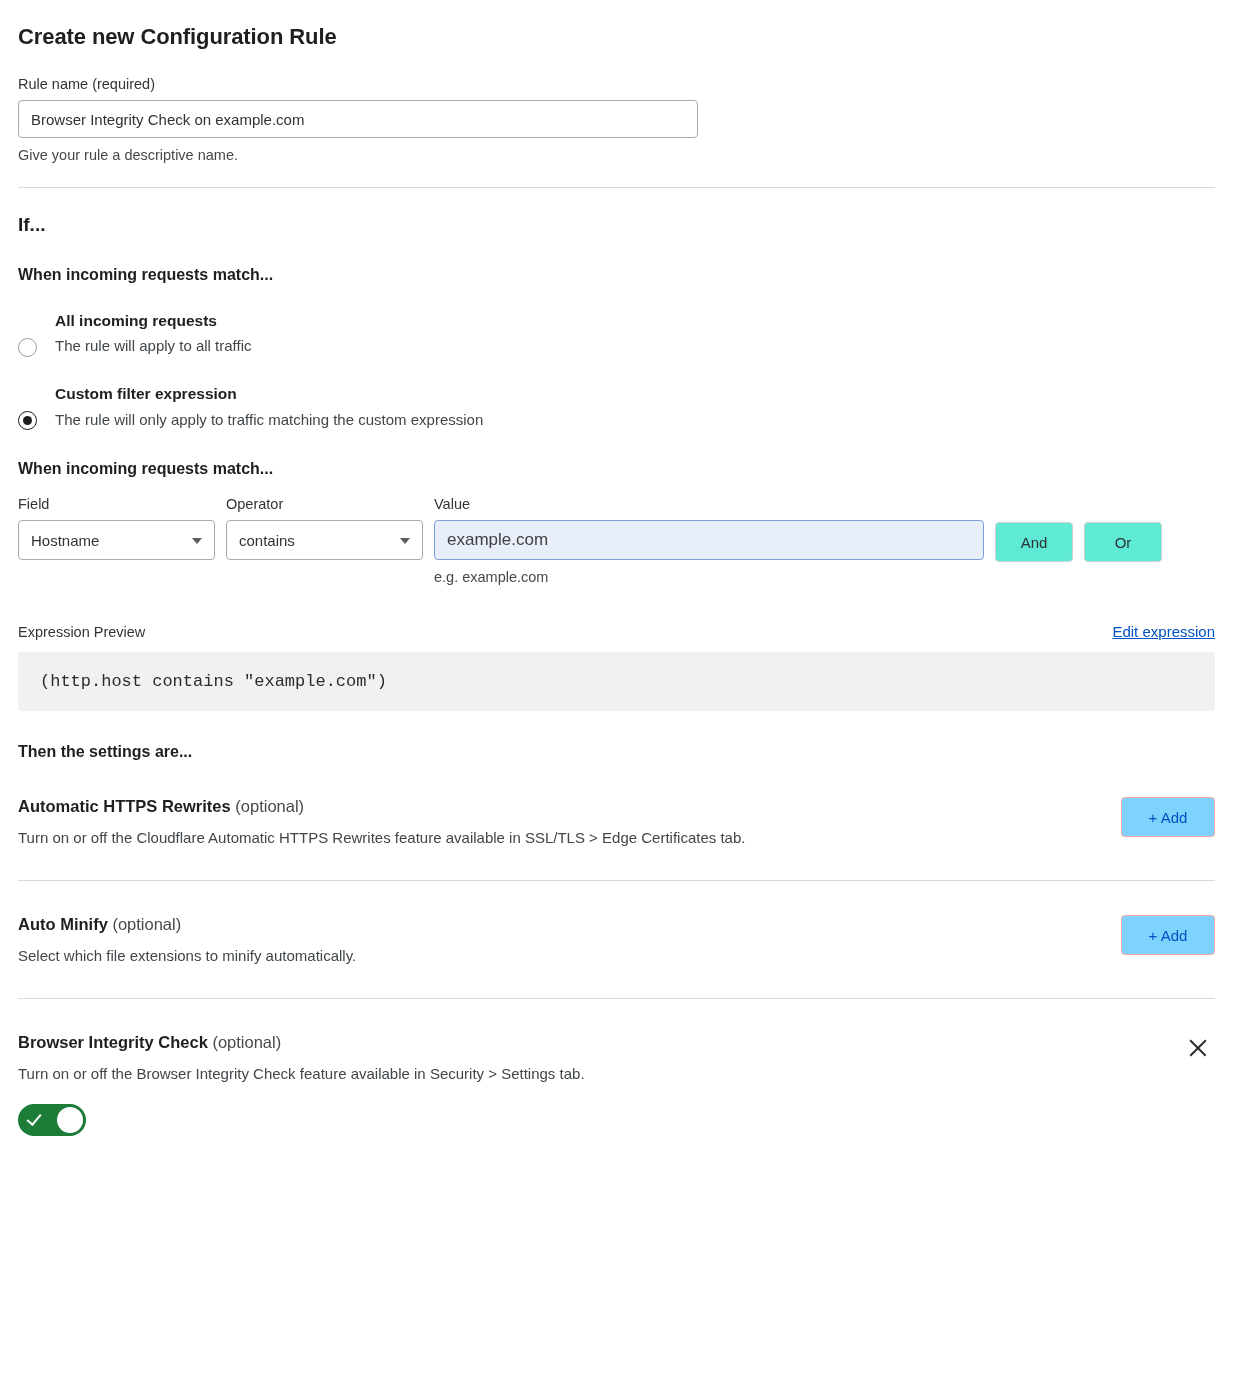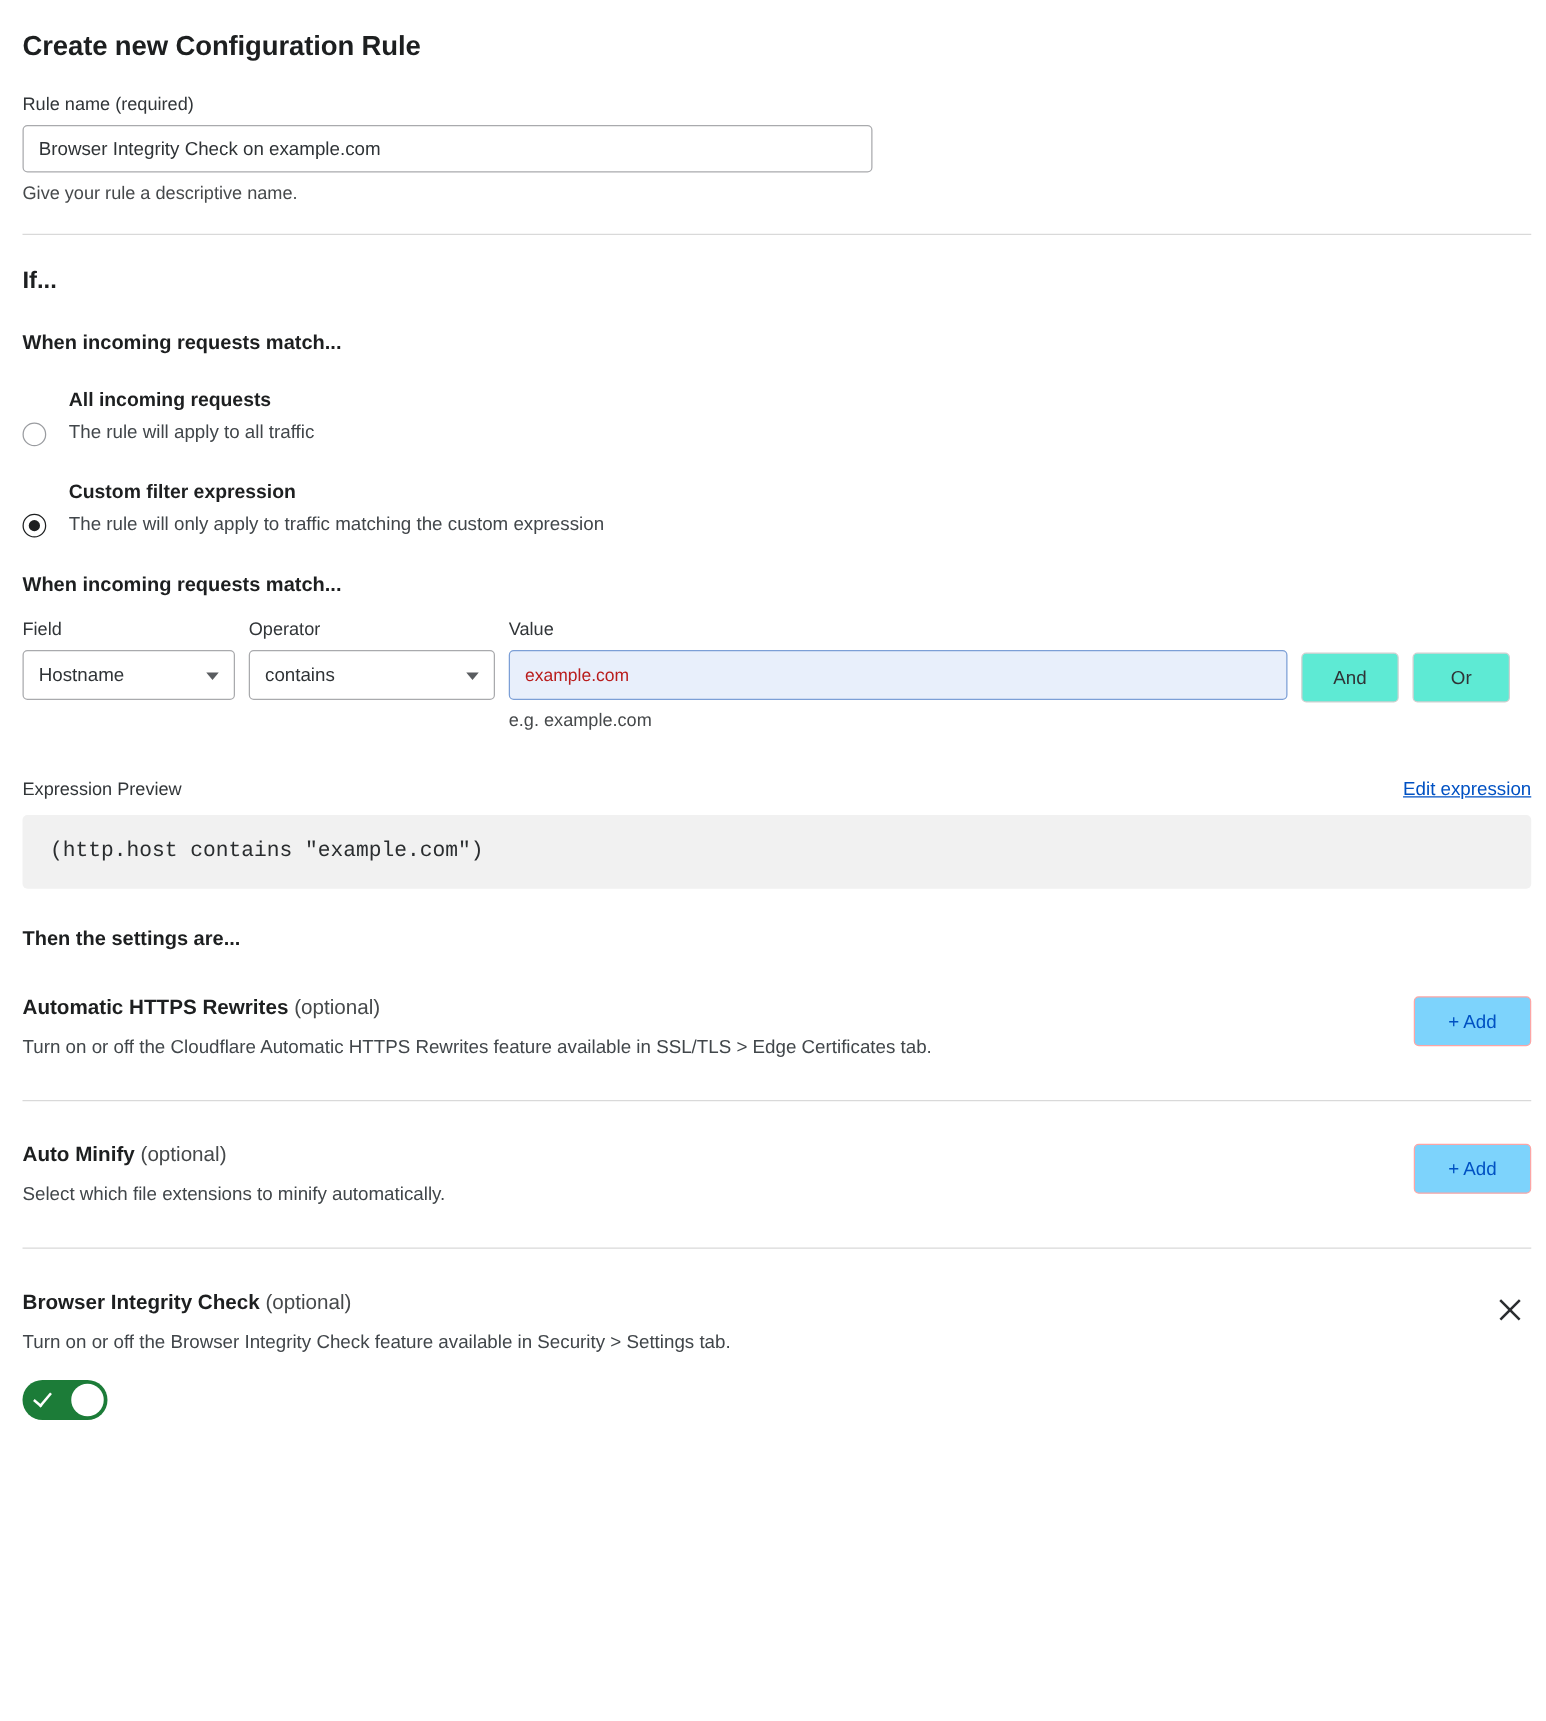--- a/index.html
+++ b/index.html
@@ -9,21 +9,21 @@
     background: #ffffff;
     font-family: "Liberation Sans", sans-serif;
     color: #36393a;
   }
   body {
     width: 1237px;
     min-height: 1377px;
   }
   .page {
     width: 1237px;
-    padding: 18px 12px 0 18px;
+    padding: 18px 22px 0 18px;
   }
   .page-title {
     font-size: 22px;
     font-weight: bold;
     color: #1d1f20;
     margin: 6px 0 26px 0;
     letter-spacing: -0.1px;
   }
   .field-label {
     font-size: 14.5px;
@@ -123,42 +123,42 @@
     height: 40px;
     border: 1px solid #a9aaad;
     border-radius: 4px;
     background: #fff;
     display: flex;
     align-items: center;
     padding: 0 12px;
     font-size: 15px;
     color: #2f3336;
   }
-  .sel-field { width: 170px; }
+  .sel-field { width: 197px; }
   .sel-operator { width: 197px; }
   .caret {
     position: absolute;
     right: 12px;
     top: 50%;
     margin-top: -2px;
     width: 0; height: 0;
     border-left: 5px solid transparent;
     border-right: 5px solid transparent;
     border-top: 6px solid #5a5d60;
   }
   .value-input {
-    width: 623px;
+    width: 550px;
     height: 40px;
     border: 1px solid #7c9fd6;
     border-radius: 4px;
     background: #e8effb;
     padding: 0 12px;
-    font-size: 14px;
+    font-size: 17px;
     font-family: "Liberation Sans", sans-serif;
-    color: #b91c1c;
+    color: #404040;
     outline: none;
   }
   .value-hint {
     font-size: 14.5px;
     color: #46494b;
     margin-top: 9px;
   }
   .btn-gray {
     height: 40px;
     min-width: 78px;

